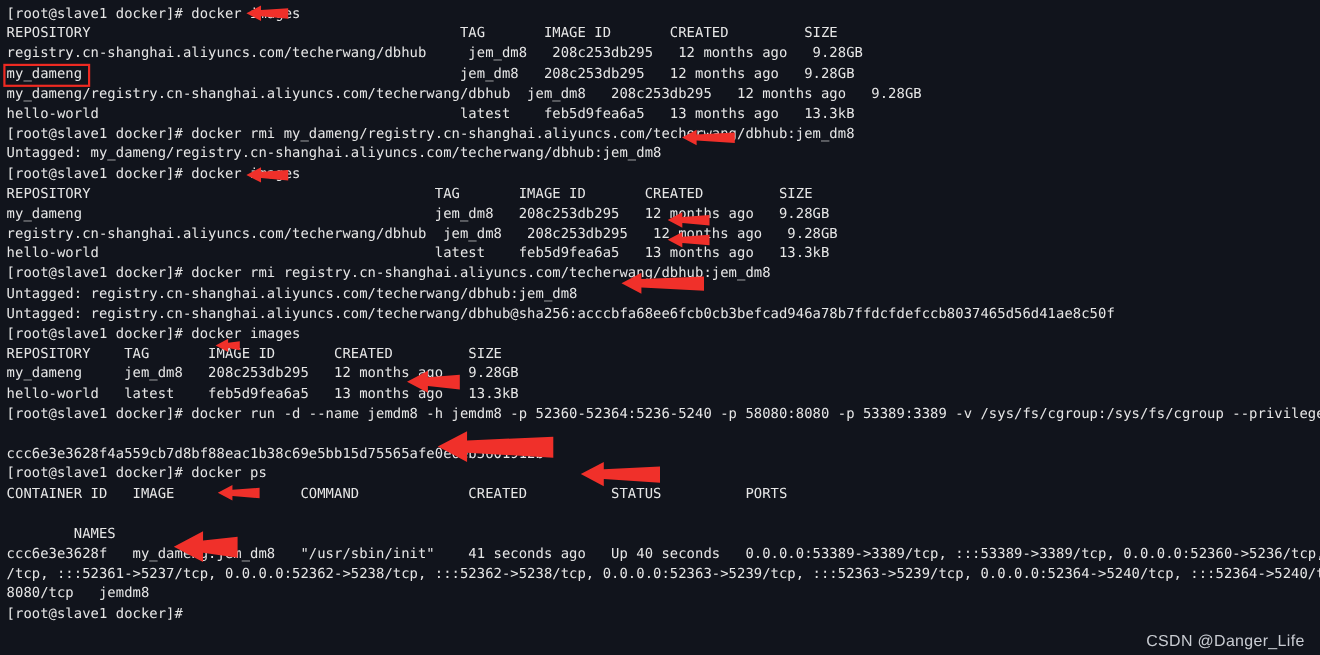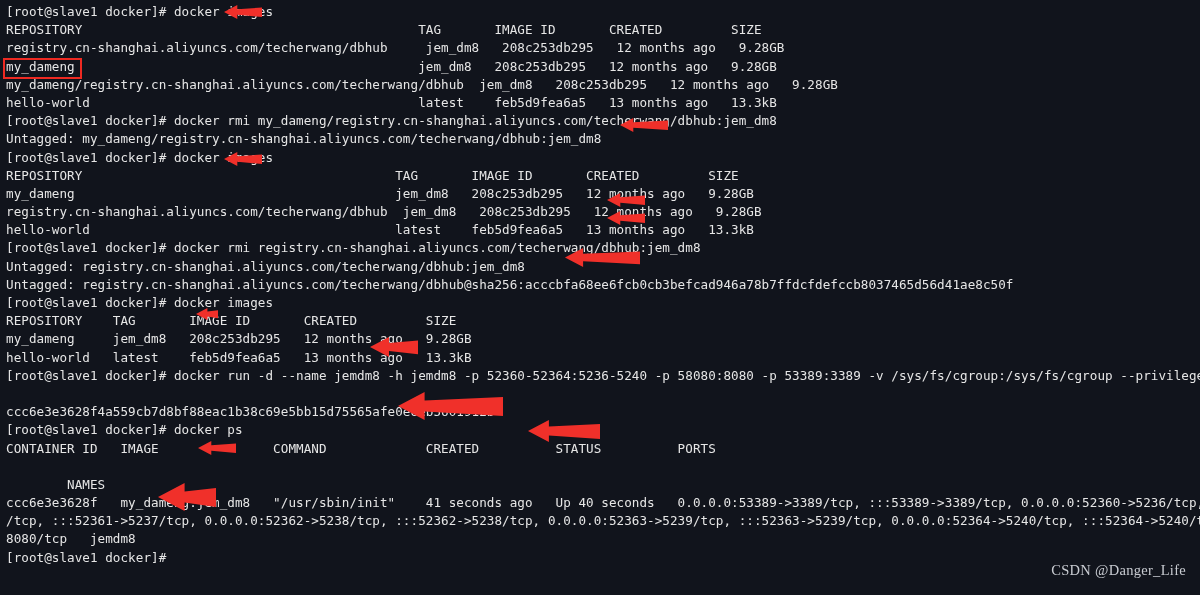--- a/index.html
+++ b/index.html
@@ -45,23 +45,23 @@
   
   .arrow {
     position: absolute;
     pointer-events: none;
   }
   .arrow svg { display: block; overflow: visible; }
 
   .watermark {
     position: absolute;
     right: 14px;
-    bottom: 16px;
+    bottom: 4px;
     color: #c9ccd2;
-    font-family: Liberation Serif, serif;
+    font-family: Liberation Sans, sans-serif;
     font-size: 14.5px;
     letter-spacing: 0.3px;
   }
 </style>
 </head>
 <body>
 
 <div id="screen">
 
   <div id="term"><div class="line">[root@slave1 docker]# docker images</div><div class="line">REPOSITORY                                            TAG       IMAGE ID       CREATED         SIZE</div><div class="line">registry.cn-shanghai.aliyuncs.com/techerwang/dbhub     jem_dm8   208c253db295   12 months ago   9.28GB</div><div class="line">my_dameng                                             jem_dm8   208c253db295   12 months ago   9.28GB</div><div class="line">my_dameng/registry.cn-shanghai.aliyuncs.com/techerwang/dbhub  jem_dm8   208c253db295   12 months ago   9.28GB</div><div class="line">hello-world                                           latest    feb5d9fea6a5   13 months ago   13.3kB</div><div class="line">[root@slave1 docker]# docker rmi my_dameng/registry.cn-shanghai.aliyuncs.com/techerwang/dbhub:jem_dm8</div><div class="line">Untagged: my_dameng/registry.cn-shanghai.aliyuncs.com/techerwang/dbhub:jem_dm8</div><div class="line">[root@slave1 docker]# docker images</div><div class="line">REPOSITORY                                         TAG       IMAGE ID       CREATED         SIZE</div><div class="line">my_dameng                                          jem_dm8   208c253db295   12 months ago   9.28GB</div><div class="line">registry.cn-shanghai.aliyuncs.com/techerwang/dbhub  jem_dm8   208c253db295   12 months ago   9.28GB</div><div class="line">hello-world                                        latest    feb5d9fea6a5   13 months ago   13.3kB</div><div class="line">[root@slave1 docker]# docker rmi registry.cn-shanghai.aliyuncs.com/techerwang/dbhub:jem_dm8</div><div class="line">Untagged: registry.cn-shanghai.aliyuncs.com/techerwang/dbhub:jem_dm8</div><div class="line">Untagged: registry.cn-shanghai.aliyuncs.com/techerwang/dbhub@sha256:acccbfa68ee6fcb0cb3befcad946a78b7ffdcfdefccb8037465d56d41ae8c50f</div><div class="line">[root@slave1 docker]# docker images</div><div class="line">REPOSITORY    TAG       IMAGE ID       CREATED         SIZE</div><div class="line">my_dameng     jem_dm8   208c253db295   12 months ago   9.28GB</div><div class="line">hello-world   latest    feb5d9fea6a5   13 months ago   13.3kB</div><div class="line">[root@slave1 docker]# docker run -d --name jemdm8 -h jemdm8 -p 52360-52364:5236-5240 -p 58080:8080 -p 53389:3389 -v /sys/fs/cgroup:/sys/fs/cgroup --privileged=true my_dameng:jem_dm8 /usr/sbin/init</div><div class="line blank"></div><div class="line">ccc6e3e3628f4a559cb7d8bf88eac1b38c69e5bb15d75565afe0e6eb5601912b</div><div class="line">[root@slave1 docker]# docker ps</div><div class="line">CONTAINER ID   IMAGE               COMMAND             CREATED          STATUS          PORTS</div><div class="line blank"></div><div class="line">        NAMES</div><div class="line">ccc6e3e3628f   my_dameng:jem_dm8   "/usr/sbin/init"    41 seconds ago   Up 40 seconds   0.0.0.0:53389-&gt;3389/tcp, :::53389-&gt;3389/tcp, 0.0.0.0:52360-&gt;5236/tcp, :::52360-&gt;5236/tcp, 0.0.0.0:52361-&gt;5237</div><div class="line">/tcp, :::52361-&gt;5237/tcp, 0.0.0.0:52362-&gt;5238/tcp, :::52362-&gt;5238/tcp, 0.0.0.0:52363-&gt;5239/tcp, :::52363-&gt;5239/tcp, 0.0.0.0:52364-&gt;5240/tcp, :::52364-&gt;5240/tcp, 0.0.0.0:58080-&gt;8080/tcp, :::58080-&gt;</div><div class="line">8080/tcp   jemdm8</div><div class="line">[root@slave1 docker]#</div></div>

